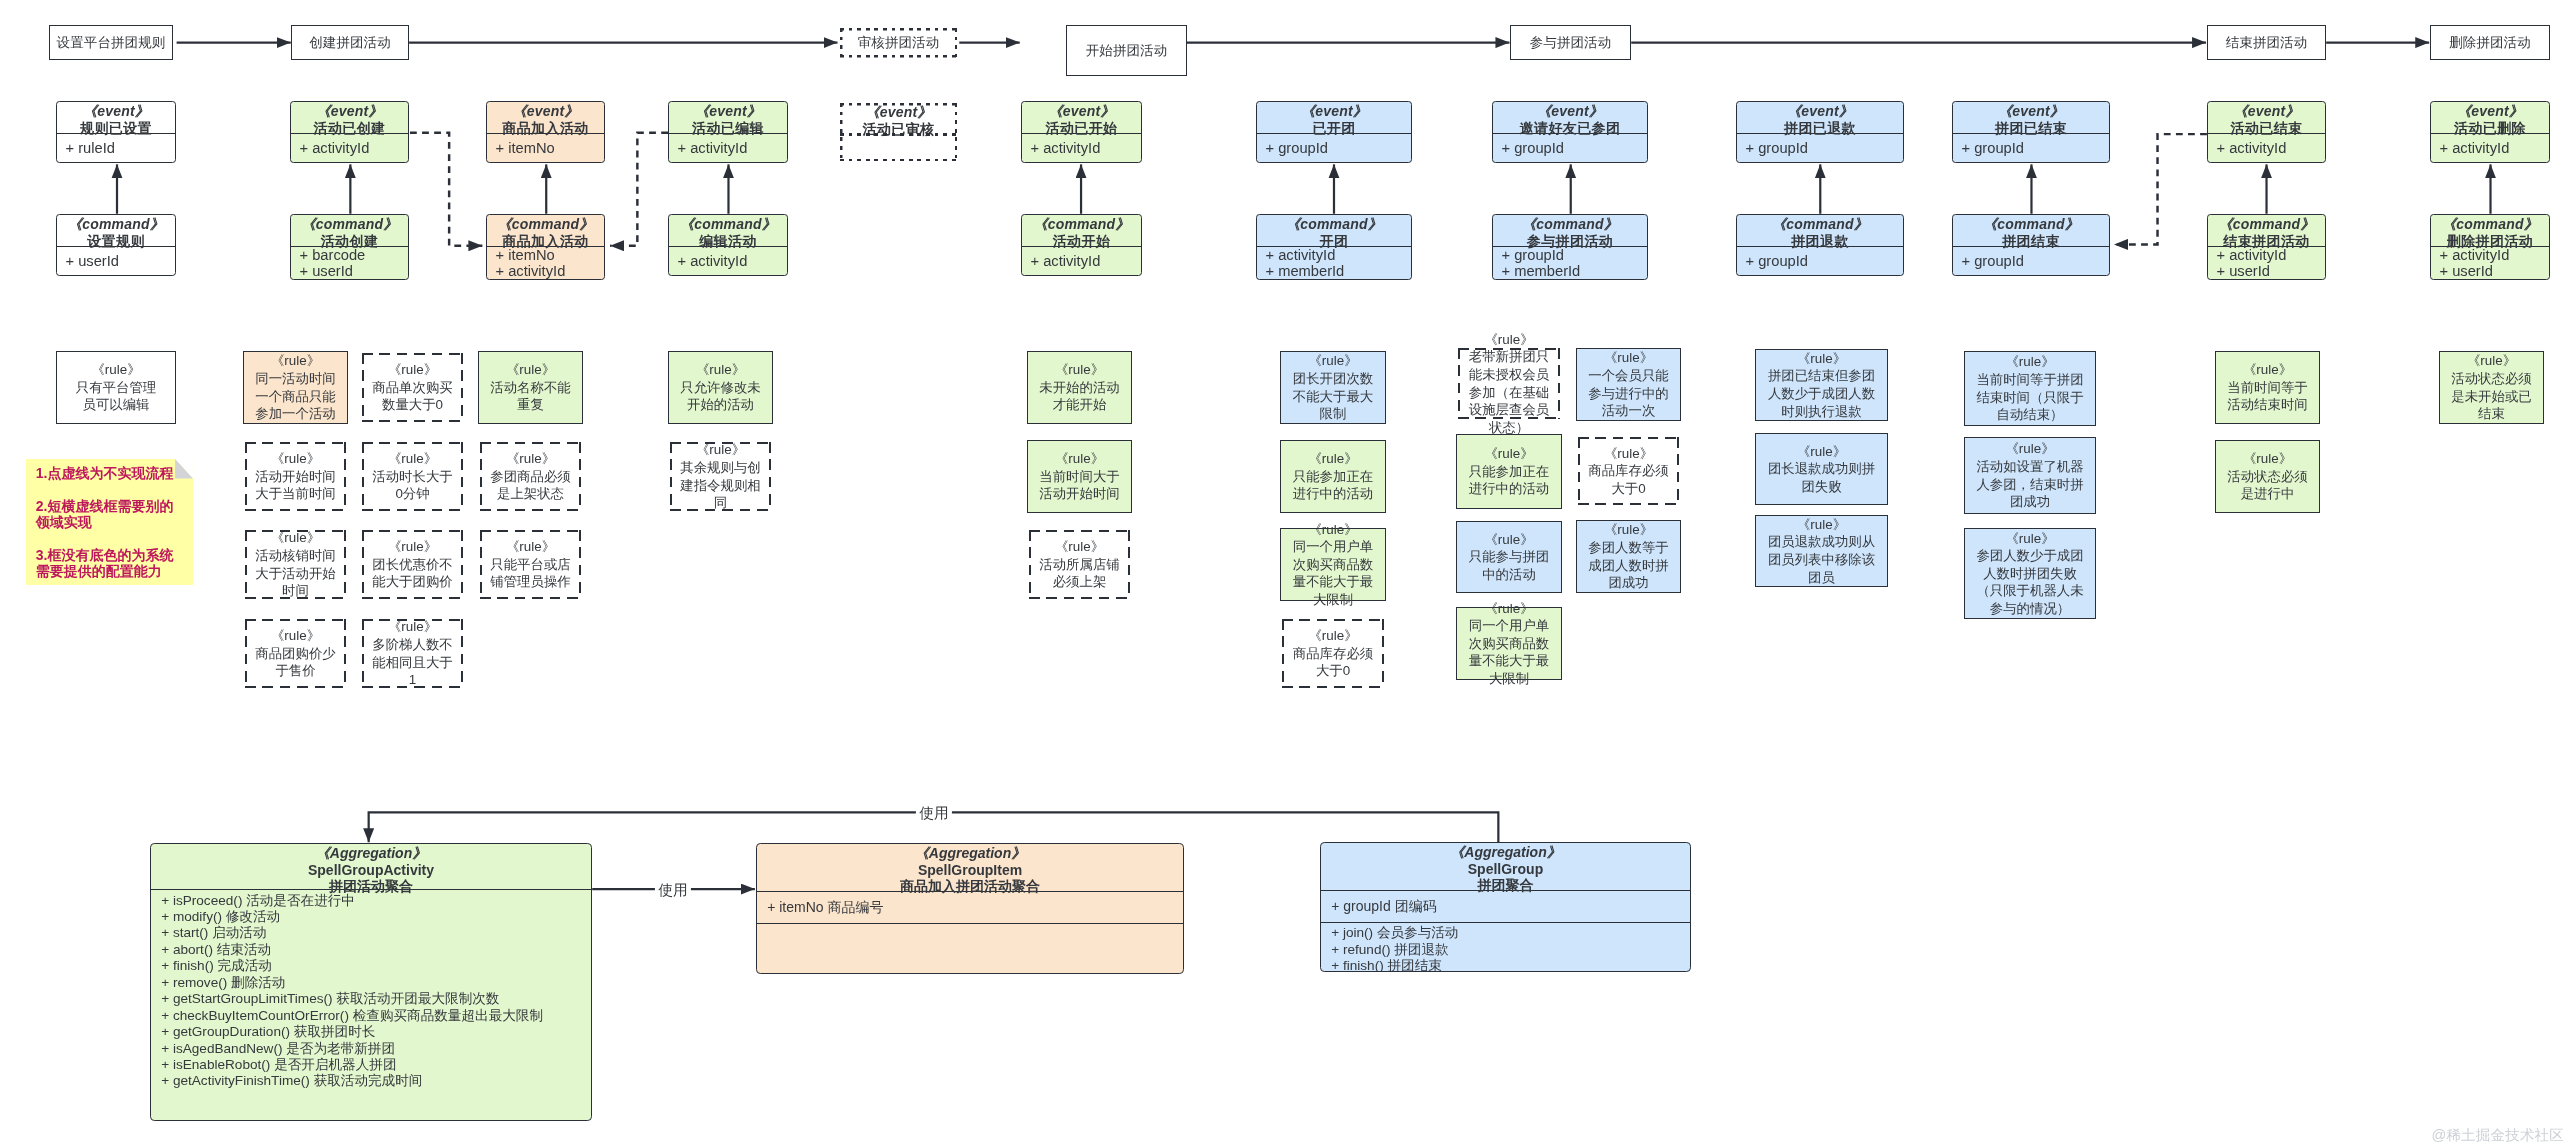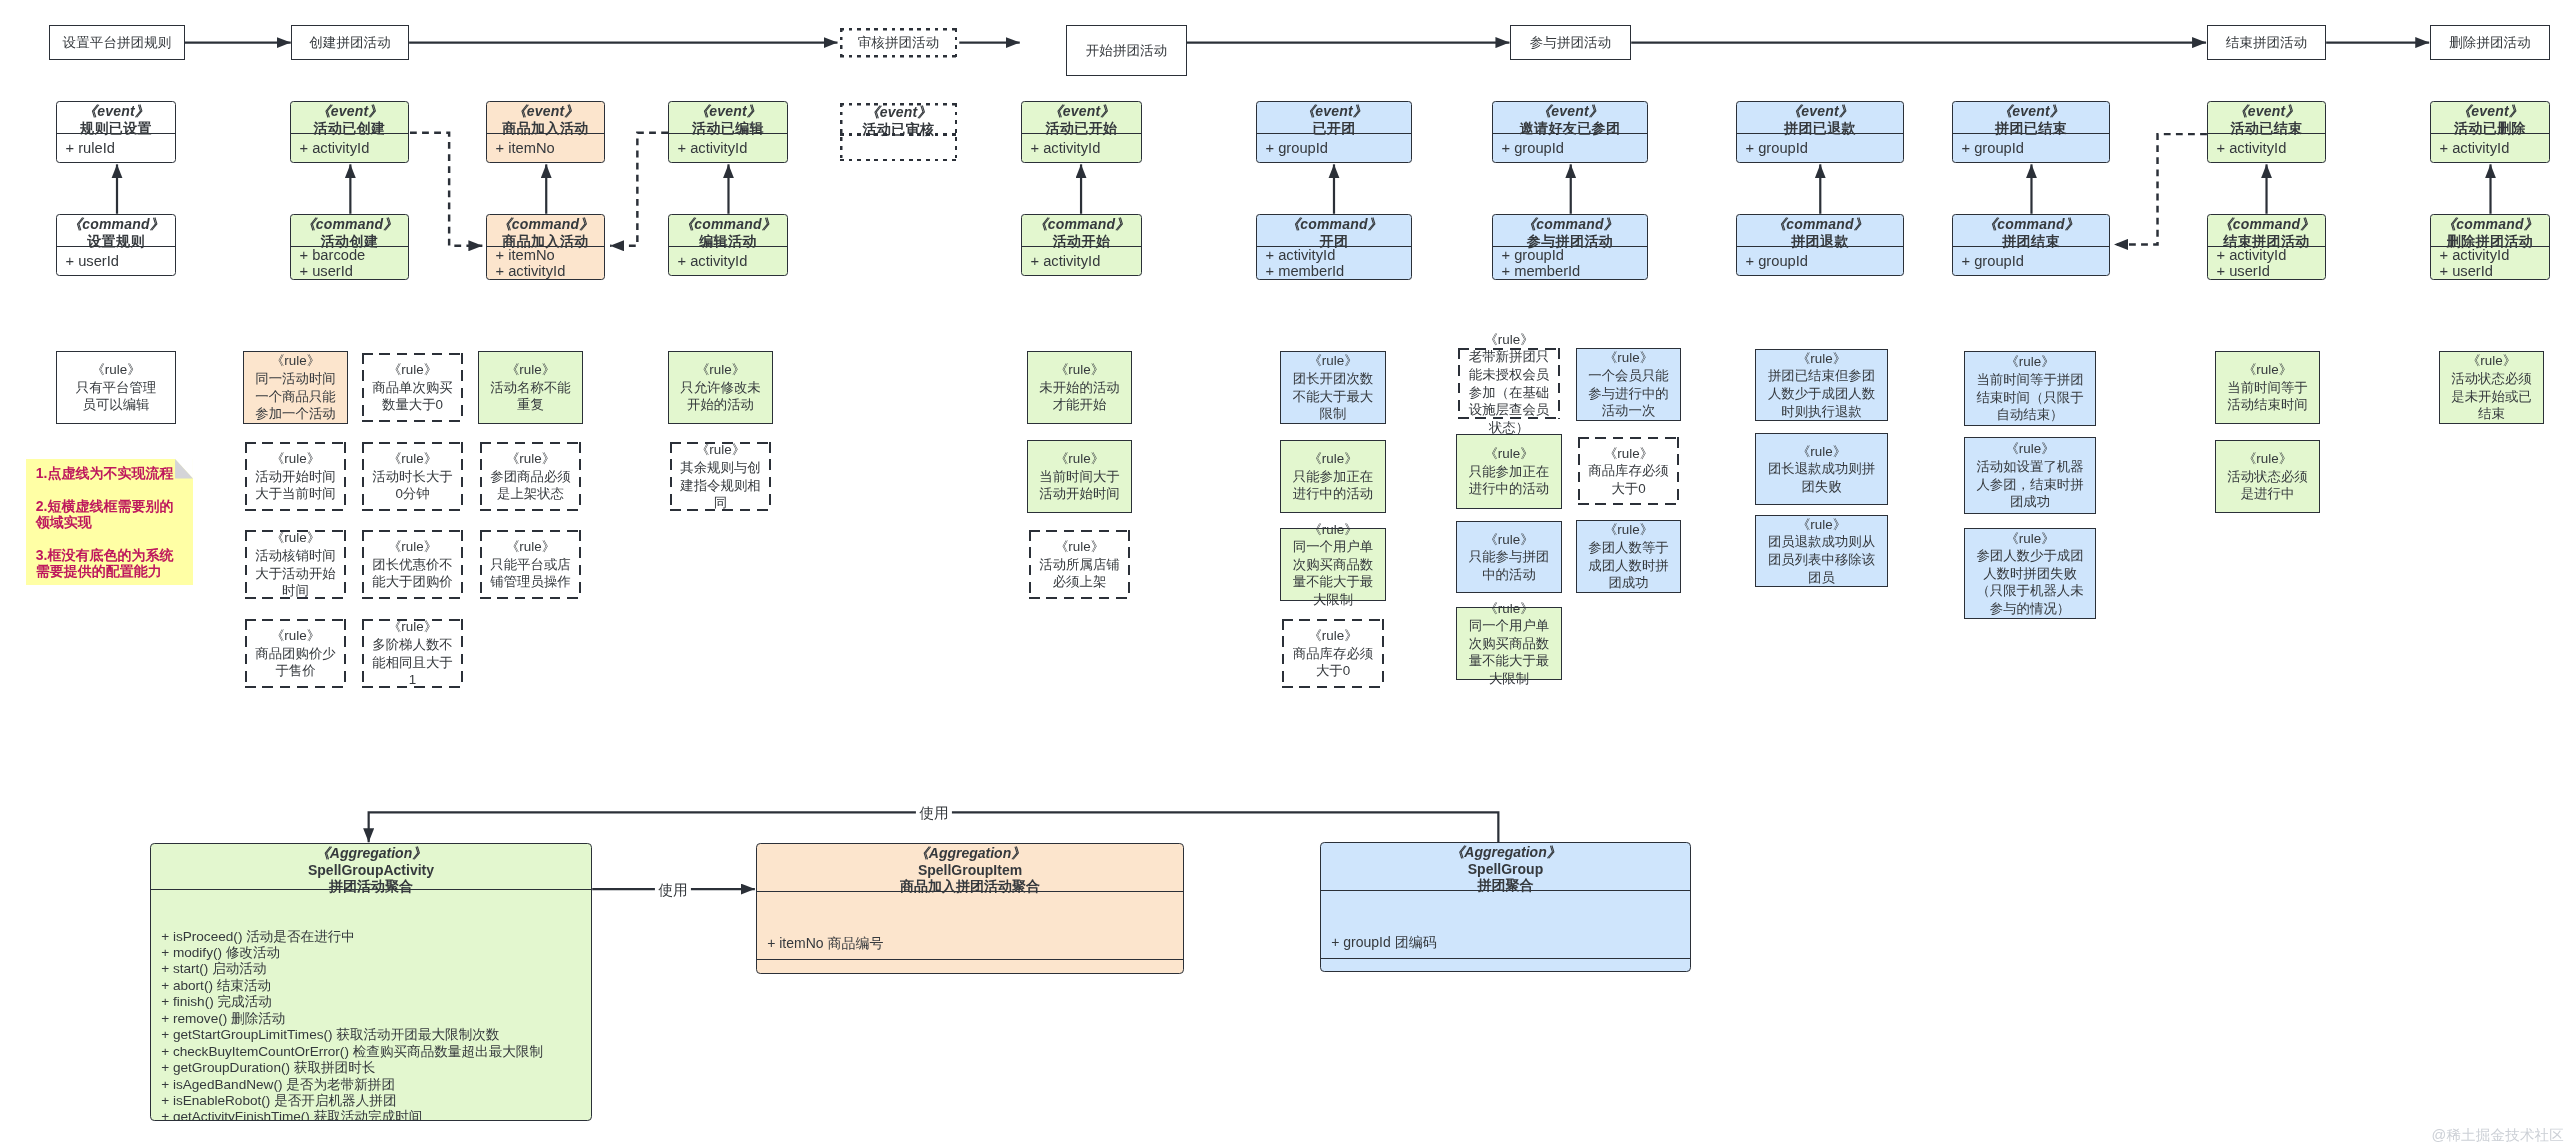--- a/index.html
+++ b/index.html
@@ -38,21 +38,21 @@
   .card>.bd .f{line-height:1.06;white-space:nowrap;}
   .rule{display:flex;flex-direction:column;align-items:flex-start;justify-content:center;text-align:center;
         line-height:1.31;font-size:13.4px;}
   .rule .st{display:block;font-size:13.4px;}
   .rule>span{width:100%;}
   .rule .tl{display:block;}
   .note{position:absolute;box-sizing:border-box;color:#be185d;padding:6.8px 6.8px 6.8px 9.4px;line-height:1.11;
          font-size:14px;font-weight:700;}
   .note .ln{margin:0 0 18px 0;}
   .note .ln:last-child{margin-bottom:0;}
-  .agg{display:flex;flex-direction:column;border-radius:4.3px;overflow:hidden;gap:36px;}
+  .agg{display:flex;flex-direction:column;border-radius:4.3px;overflow:hidden;}
   .agg .hd{flex:0 0 auto;box-sizing:border-box;text-align:center;font-weight:bold;line-height:1.2;padding-top:0.9px;border-bottom:1.9px solid #2b3038;font-size:14px;}
   .agg .hd span{display:block;}
   .agg .hd .st{font-style:italic;}
   .agg .at{flex:0 0 auto;box-sizing:border-box;border-bottom:1.9px solid #2b3038;padding-left:10.2px;display:flex;flex-direction:column;justify-content:center;font-size:14px;}
   .agg .mt{flex:1 1 auto;box-sizing:border-box;padding:2.6px 0 0 10.2px;font-size:13.6px;overflow:visible;}
   .agg .l{line-height:1.21;white-space:nowrap;}
   svg.lay{position:absolute;left:0;top:0;width:2576px;height:1148px;overflow:visible;}
   .wm{position:absolute;font-size:14.5px;letter-spacing:0.2px;color:#ccd0d6;}
   .elbl{position:absolute;background:#fff;font-size:14.7px;padding:0 3.4px;transform:translate(-50%,-50%);}
 </style>
@@ -89,21 +89,21 @@
         <path d="M 2924 251 L 2924 193" stroke-width="2.6" marker-end="url(#ah)"></path>
         <path d="M 481 156 L 527 156 L 527 288.5 L 566 288.5" stroke-width="2.9" stroke-dasharray="8 6.2" marker-end="url(#ah)"></path>
         <path d="M 784 156 L 748 156 L 748 288.5 L 716 288.5" stroke-width="2.9" stroke-dasharray="8 6.2" marker-end="url(#ah)"></path>
         <path d="M 2591 157.5 L 2533 157.5 L 2533 287 L 2482 287" stroke-width="2.9" stroke-dasharray="8 6.2" marker-end="url(#ah)"></path>
         <path d="M 1759 989 L 1759 954 L 432.5 954 L 432.5 989" stroke-width="2.6" marker-end="url(#ah)"></path>
         <path d="M 695 1044 L 886 1044" stroke-width="2.6" marker-end="url(#ah)"></path>
       </g>
   </svg>
   <div id="nodes">
     <div id="flow-layer">
-        <div class="nd flowbox" style="left: 49px; top: 25px; width: 136px; height: 35px; background: rgb(255, 255, 255);">设置平台拼团规则</div>
+        <div class="nd flowbox" style="left: 49px; top: 25px; width: 124px; height: 35px; background: rgb(255, 255, 255);">设置平台拼团规则</div>
         <div class="nd flowbox" style="left: 291px; top: 25px; width: 118px; height: 35px; background: rgb(255, 255, 255);">创建拼团活动</div>
         <div class="nd flowbox sty-dotted" style="left: 838px; top: 25.6px; width: 121px; height: 34px; background: rgb(255, 255, 255);">审核拼团活动</div>
         <div class="nd flowbox" style="left: 1066px; top: 25px; width: 121px; height: 51px; background: rgb(255, 255, 255);">开始拼团活动</div>
         <div class="nd flowbox" style="left: 1510px; top: 25px; width: 121px; height: 35px; background: rgb(255, 255, 255);">参与拼团活动</div>
         <div class="nd flowbox" style="left: 2207px; top: 25px; width: 119px; height: 35px; background: rgb(255, 255, 255);">结束拼团活动</div>
         <div class="nd flowbox" style="left: 2430px; top: 25px; width: 120px; height: 35px; background: rgb(255, 255, 255);">删除拼团活动</div>
       </div>
     <div id="event-layer">
         <div class="nd card" style="left: 56px; top: 101px; width: 120px; height: 62px; background: rgb(255, 255, 255);">
           <div class="hd">

